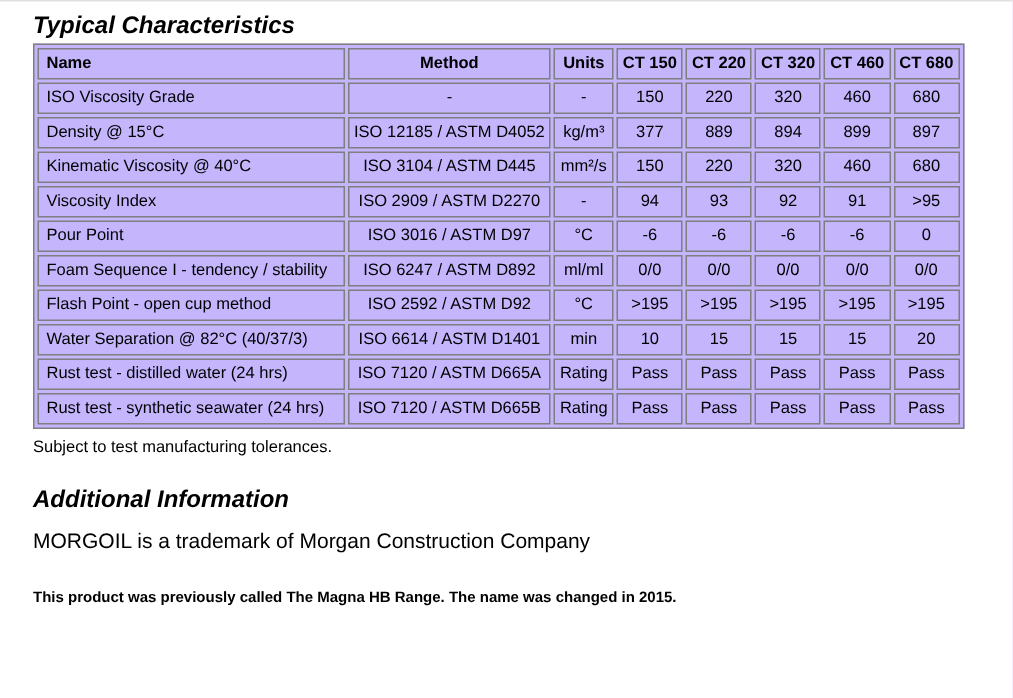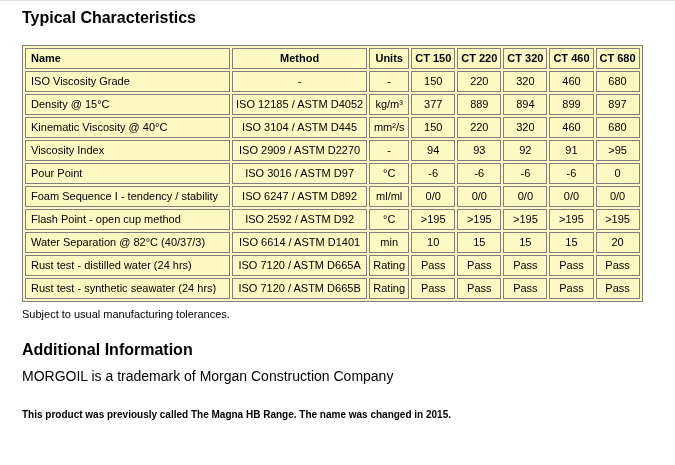--- a/index.html
+++ b/index.html
@@ -17,28 +17,29 @@
     border-top: 1px solid #e0e0e0;
   }
   .content {
     padding: 7px 22px 0 22px;
   }
   .section-heading {
     font-size: 16px;
     font-weight: bold;
     margin: 0;
     line-height: 19px;
+    font-style: italic;
   }
   .char-table {
-    margin-top: 18px;
+    margin-top: 2px;
     border-collapse: separate;
     border-spacing: 2px;
     border: 1px solid #7f7f7f;
     table-layout: fixed;
-    background: #fef9c3;
+    background: #c4b5fd;
   }
   .char-table th, .char-table td {
     border: 1px solid #7f7f7f;
     font-size: 11px;
     line-height: 17px;
     height: 17px;
     padding: 1px 3px;
     text-align: center;
     white-space: nowrap;
     overflow: hidden;
@@ -201,21 +202,21 @@
           <td>Rating</td>
           <td>Pass</td>
           <td>Pass</td>
           <td>Pass</td>
           <td>Pass</td>
           <td>Pass</td>
         </tr>
       </tbody>
   </table>
 
-  <p class="tolerance-note">Subject to usual manufacturing tolerances.</p>
+  <p class="tolerance-note">Subject to test manufacturing tolerances.</p>
 
   <h1 class="section-heading heading-additional">Additional Information</h1>
 
   <p class="trademark-note">MORGOIL is a trademark of Morgan Construction Company</p>
 
   <p class="rename-note">This product was previously called The Magna HB Range. The name was changed in 2015.</p>
 
 </div>
 
 </body></html>

